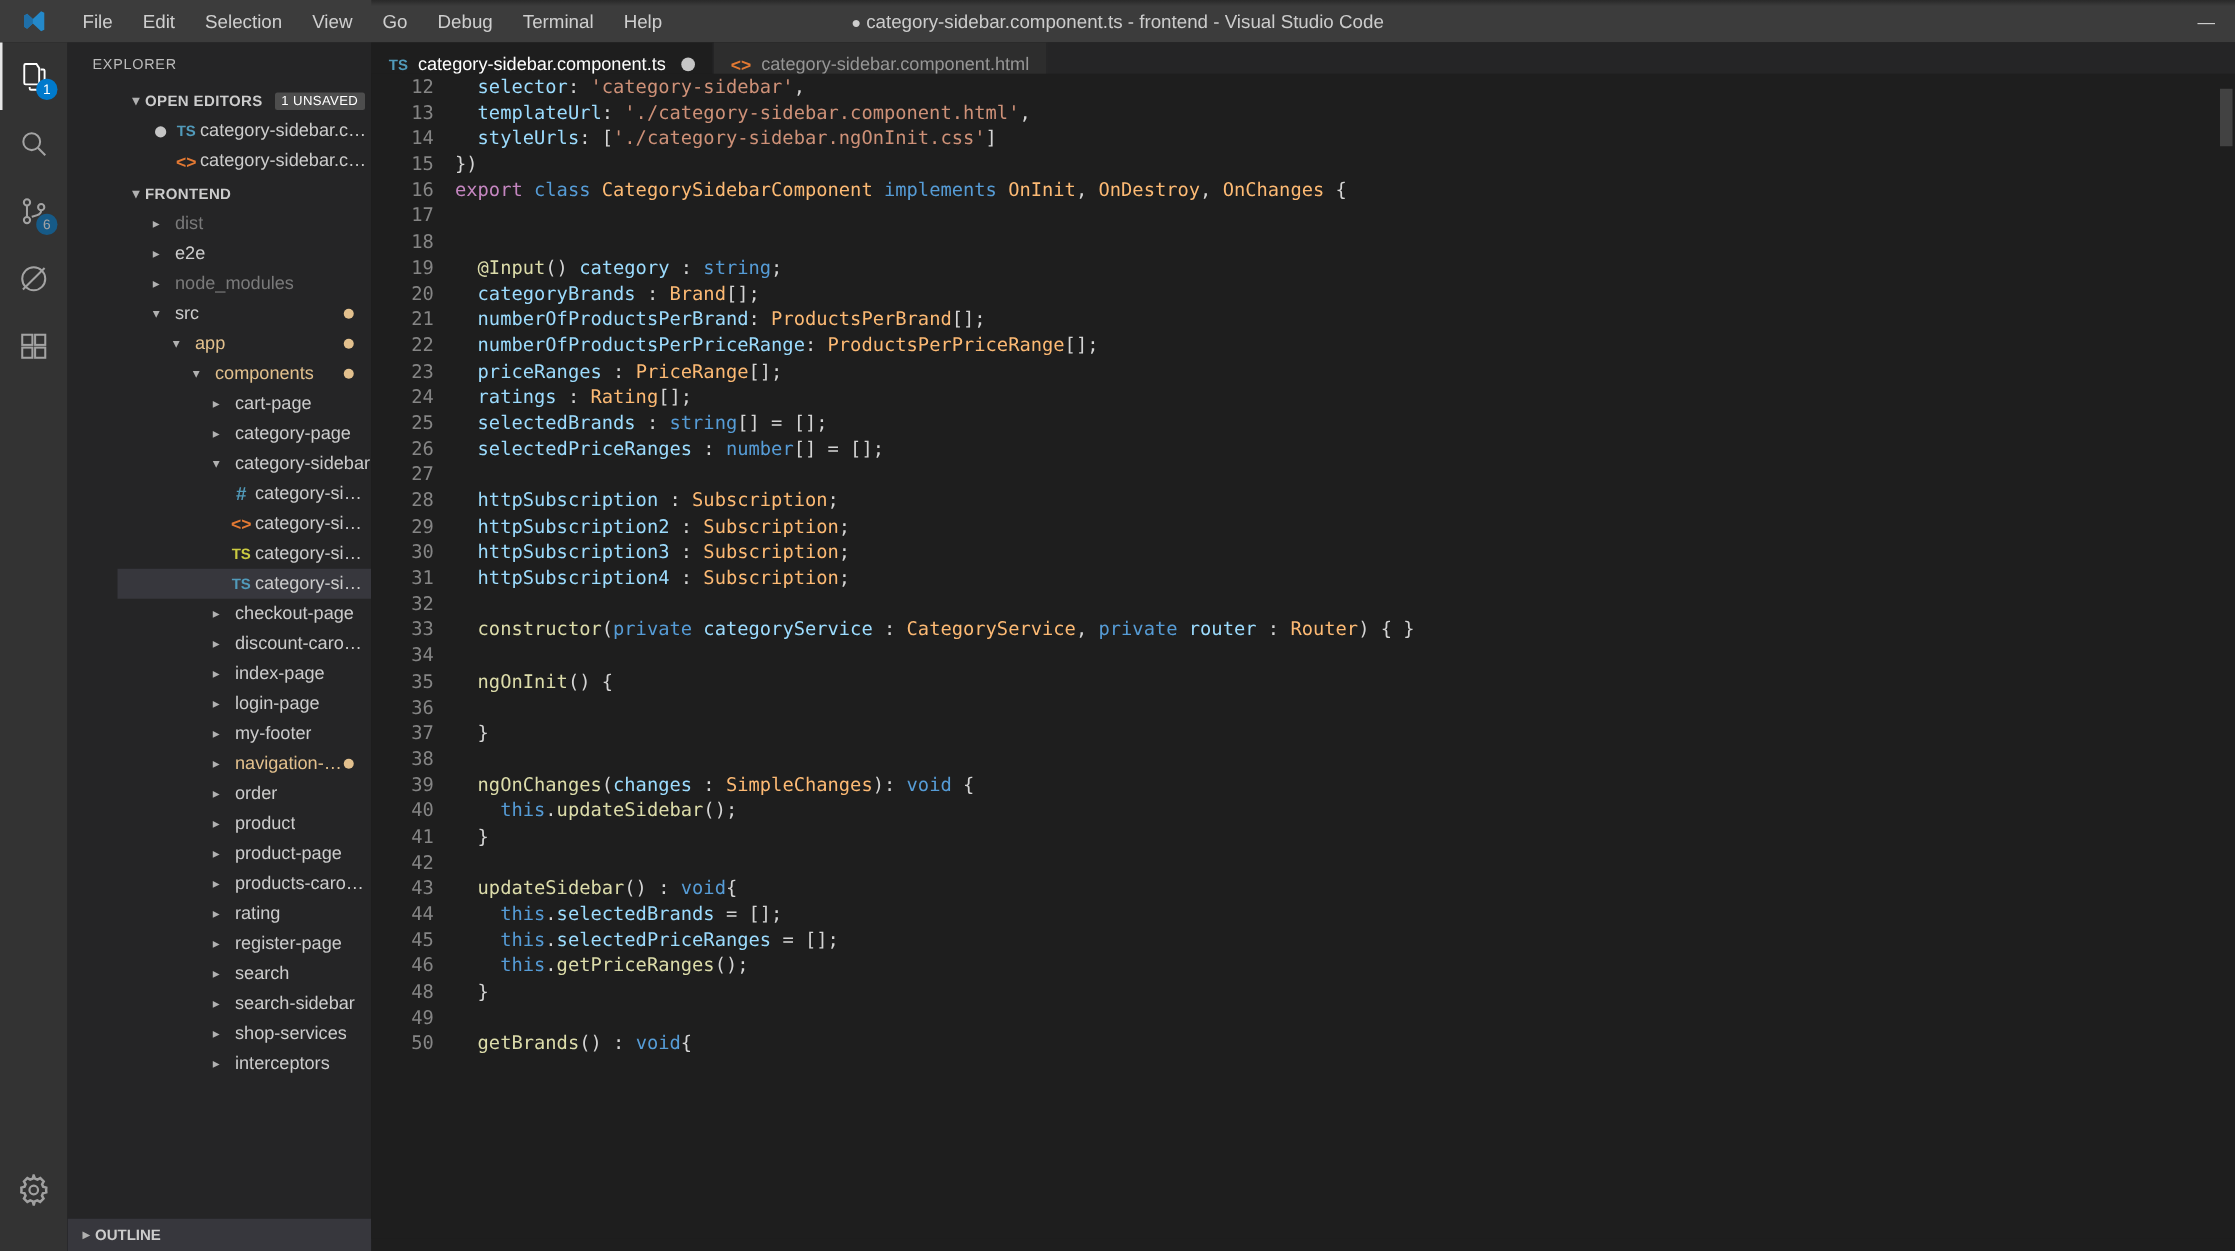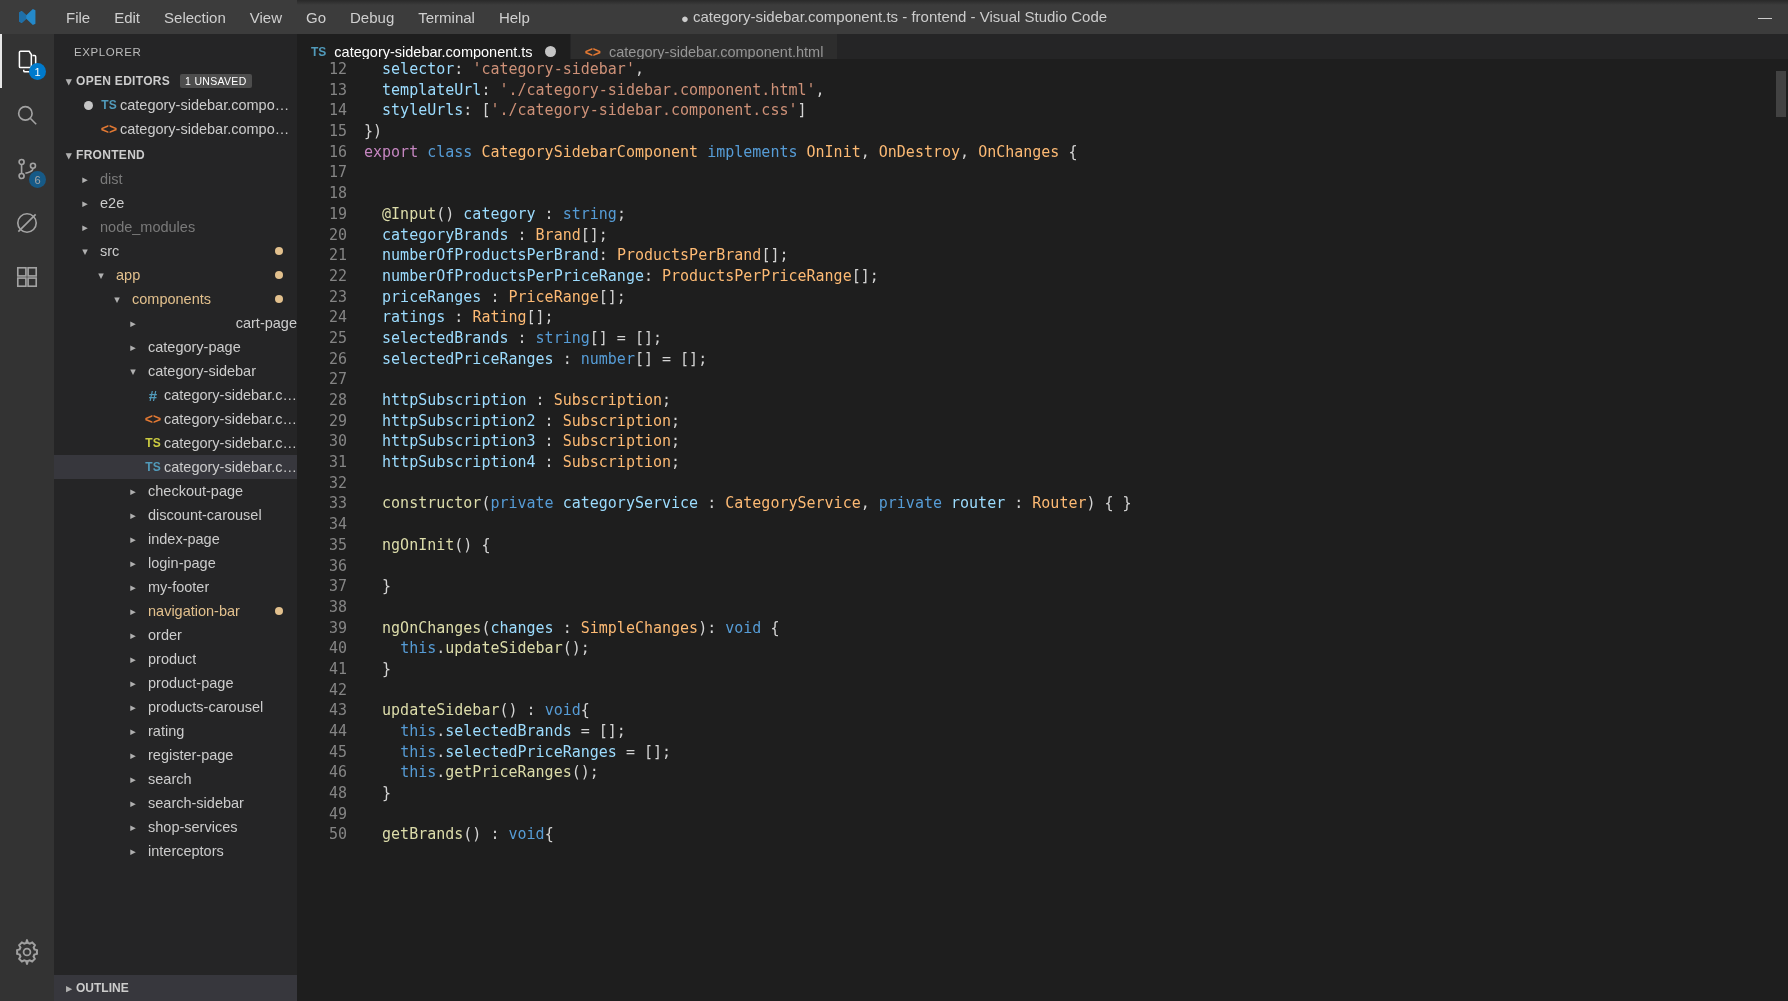--- a/index.html
+++ b/index.html
@@ -121,21 +121,21 @@
     width: 9px; height: 9px; border-radius: 50%; background: #c5c5c5;
   }
   .label-name { overflow: hidden; text-overflow: ellipsis; }
   .name-dim { color: #7a7a7a; }
   .name-mod { color: #e2c08d; }
   .trailing-dot {
     margin-left: auto; margin-right: 14px;
     width: 8px; height: 8px; border-radius: 50%; background: #e2c08d;
     flex: 0 0 8px;
   }
-  .tree-scroll { height: 800px; overflow: hidden; position: relative; }
+  .tree-scroll { height: 800px; overflow: hidden; position: relative; padding-left: 40px; }
   .outline-bar {
     position: absolute; bottom: 0; left: 0; width: 243px; height: 26px;
     background: #37373d; display: flex; align-items: center;
     padding-left: 8px; font-size: 12px; font-weight: bold; color: #cccccc;
   }
 
   
   .tabs {
     position: absolute; top: 34px; left: 297px; width: 1491px; height: 35px;
     background: #252526; display: flex;
@@ -338,21 +338,21 @@
           <span style="width: 8px; flex: 0 0 8px;"></span>
           <span class="label-name name-mod">app</span>
           <span class="trailing-dot"></span>
         </div>
         <div class="row" style="padding-left: 56px;">
           <span class="arrow expanded"></span>
           <span style="width: 8px; flex: 0 0 8px;"></span>
           <span class="label-name name-mod">components</span>
           <span class="trailing-dot"></span>
         </div>
-        <div class="row" style="padding-left: 72px; justify-content: space-between;">
+        <div class="row" style="padding-left: 72px;">
           <span class="arrow collapsed"></span>
           <span style="width: 8px; flex: 0 0 8px;"></span>
           <span class="label-name">cart-page</span>
         </div>
         <div class="row" style="padding-left: 72px;">
           <span class="arrow collapsed"></span>
           <span style="width: 8px; flex: 0 0 8px;"></span>
           <span class="label-name">category-page</span>
         </div>
         <div class="row" style="padding-left: 72px;">
@@ -476,21 +476,21 @@
     <span class="tabicon html">&lt;&gt;</span>
     <span>category-sidebar.component.html</span>
   </div>
   <div class="tabs-rest"></div>
 </div>
 
 <div class="editor">
   <div class="code-area" id="code-area">
       <div class="cline"><span class="gutter">12</span><span class="ctext"><span class="t-plain">  </span><span class="t-var">selector</span><span class="t-plain">: </span><span class="t-str">'category-sidebar'</span><span class="t-plain">,</span></span></div>
       <div class="cline"><span class="gutter">13</span><span class="ctext"><span class="t-plain">  </span><span class="t-var">templateUrl</span><span class="t-plain">: </span><span class="t-str">'./category-sidebar.component.html'</span><span class="t-plain">,</span></span></div>
-      <div class="cline"><span class="gutter">14</span><span class="ctext"><span class="t-plain">  </span><span class="t-var">styleUrls</span><span class="t-plain">: [</span><span class="t-str">'./category-sidebar.component.css'</span><span class="t-plain">]</span></span></div>
+      <div class="cline"><span class="gutter">14</span><span class="ctext"><span class="t-plain">  </span><span class="t-var">styleUrls</span><span class="t-plain">: [</span><span class="t-str">'./category-sidebar.ngOnInit.css'</span><span class="t-plain">]</span></span></div>
       <div class="cline"><span class="gutter">15</span><span class="ctext"><span class="t-plain">})</span></span></div>
       <div class="cline"><span class="gutter">16</span><span class="ctext"><span class="t-ctrl">export</span><span class="t-plain"> </span><span class="t-key">class</span><span class="t-plain"> </span><span class="t-type">CategorySidebarComponent</span><span class="t-plain"> </span><span class="t-key">implements</span><span class="t-plain"> </span><span class="t-type">OnInit</span><span class="t-plain">, </span><span class="t-type">OnDestroy</span><span class="t-plain">, </span><span class="t-type">OnChanges</span><span class="t-plain"> {</span></span></div>
       <div class="cline"><span class="gutter">17</span><span class="ctext"></span></div>
       <div class="cline"><span class="gutter">18</span><span class="ctext"></span></div>
       <div class="cline"><span class="gutter">19</span><span class="ctext"><span class="t-plain">  </span><span class="t-dec">@Input</span><span class="t-plain">() </span><span class="t-var">category</span><span class="t-plain"> : </span><span class="t-key">string</span><span class="t-plain">;</span></span></div>
       <div class="cline"><span class="gutter">20</span><span class="ctext"><span class="t-plain">  </span><span class="t-var">categoryBrands</span><span class="t-plain"> : </span><span class="t-type">Brand</span><span class="t-plain">[];</span></span></div>
       <div class="cline"><span class="gutter">21</span><span class="ctext"><span class="t-plain">  </span><span class="t-var">numberOfProductsPerBrand</span><span class="t-plain">: </span><span class="t-type">ProductsPerBrand</span><span class="t-plain">[];</span></span></div>
       <div class="cline"><span class="gutter">22</span><span class="ctext"><span class="t-plain">  </span><span class="t-var">numberOfProductsPerPriceRange</span><span class="t-plain">: </span><span class="t-type">ProductsPerPriceRange</span><span class="t-plain">[];</span></span></div>
       <div class="cline"><span class="gutter">23</span><span class="ctext"><span class="t-plain">  </span><span class="t-var">priceRanges</span><span class="t-plain"> : </span><span class="t-type">PriceRange</span><span class="t-plain">[];</span></span></div>
       <div class="cline"><span class="gutter">24</span><span class="ctext"><span class="t-plain">  </span><span class="t-var">ratings</span><span class="t-plain"> : </span><span class="t-type">Rating</span><span class="t-plain">[];</span></span></div>

